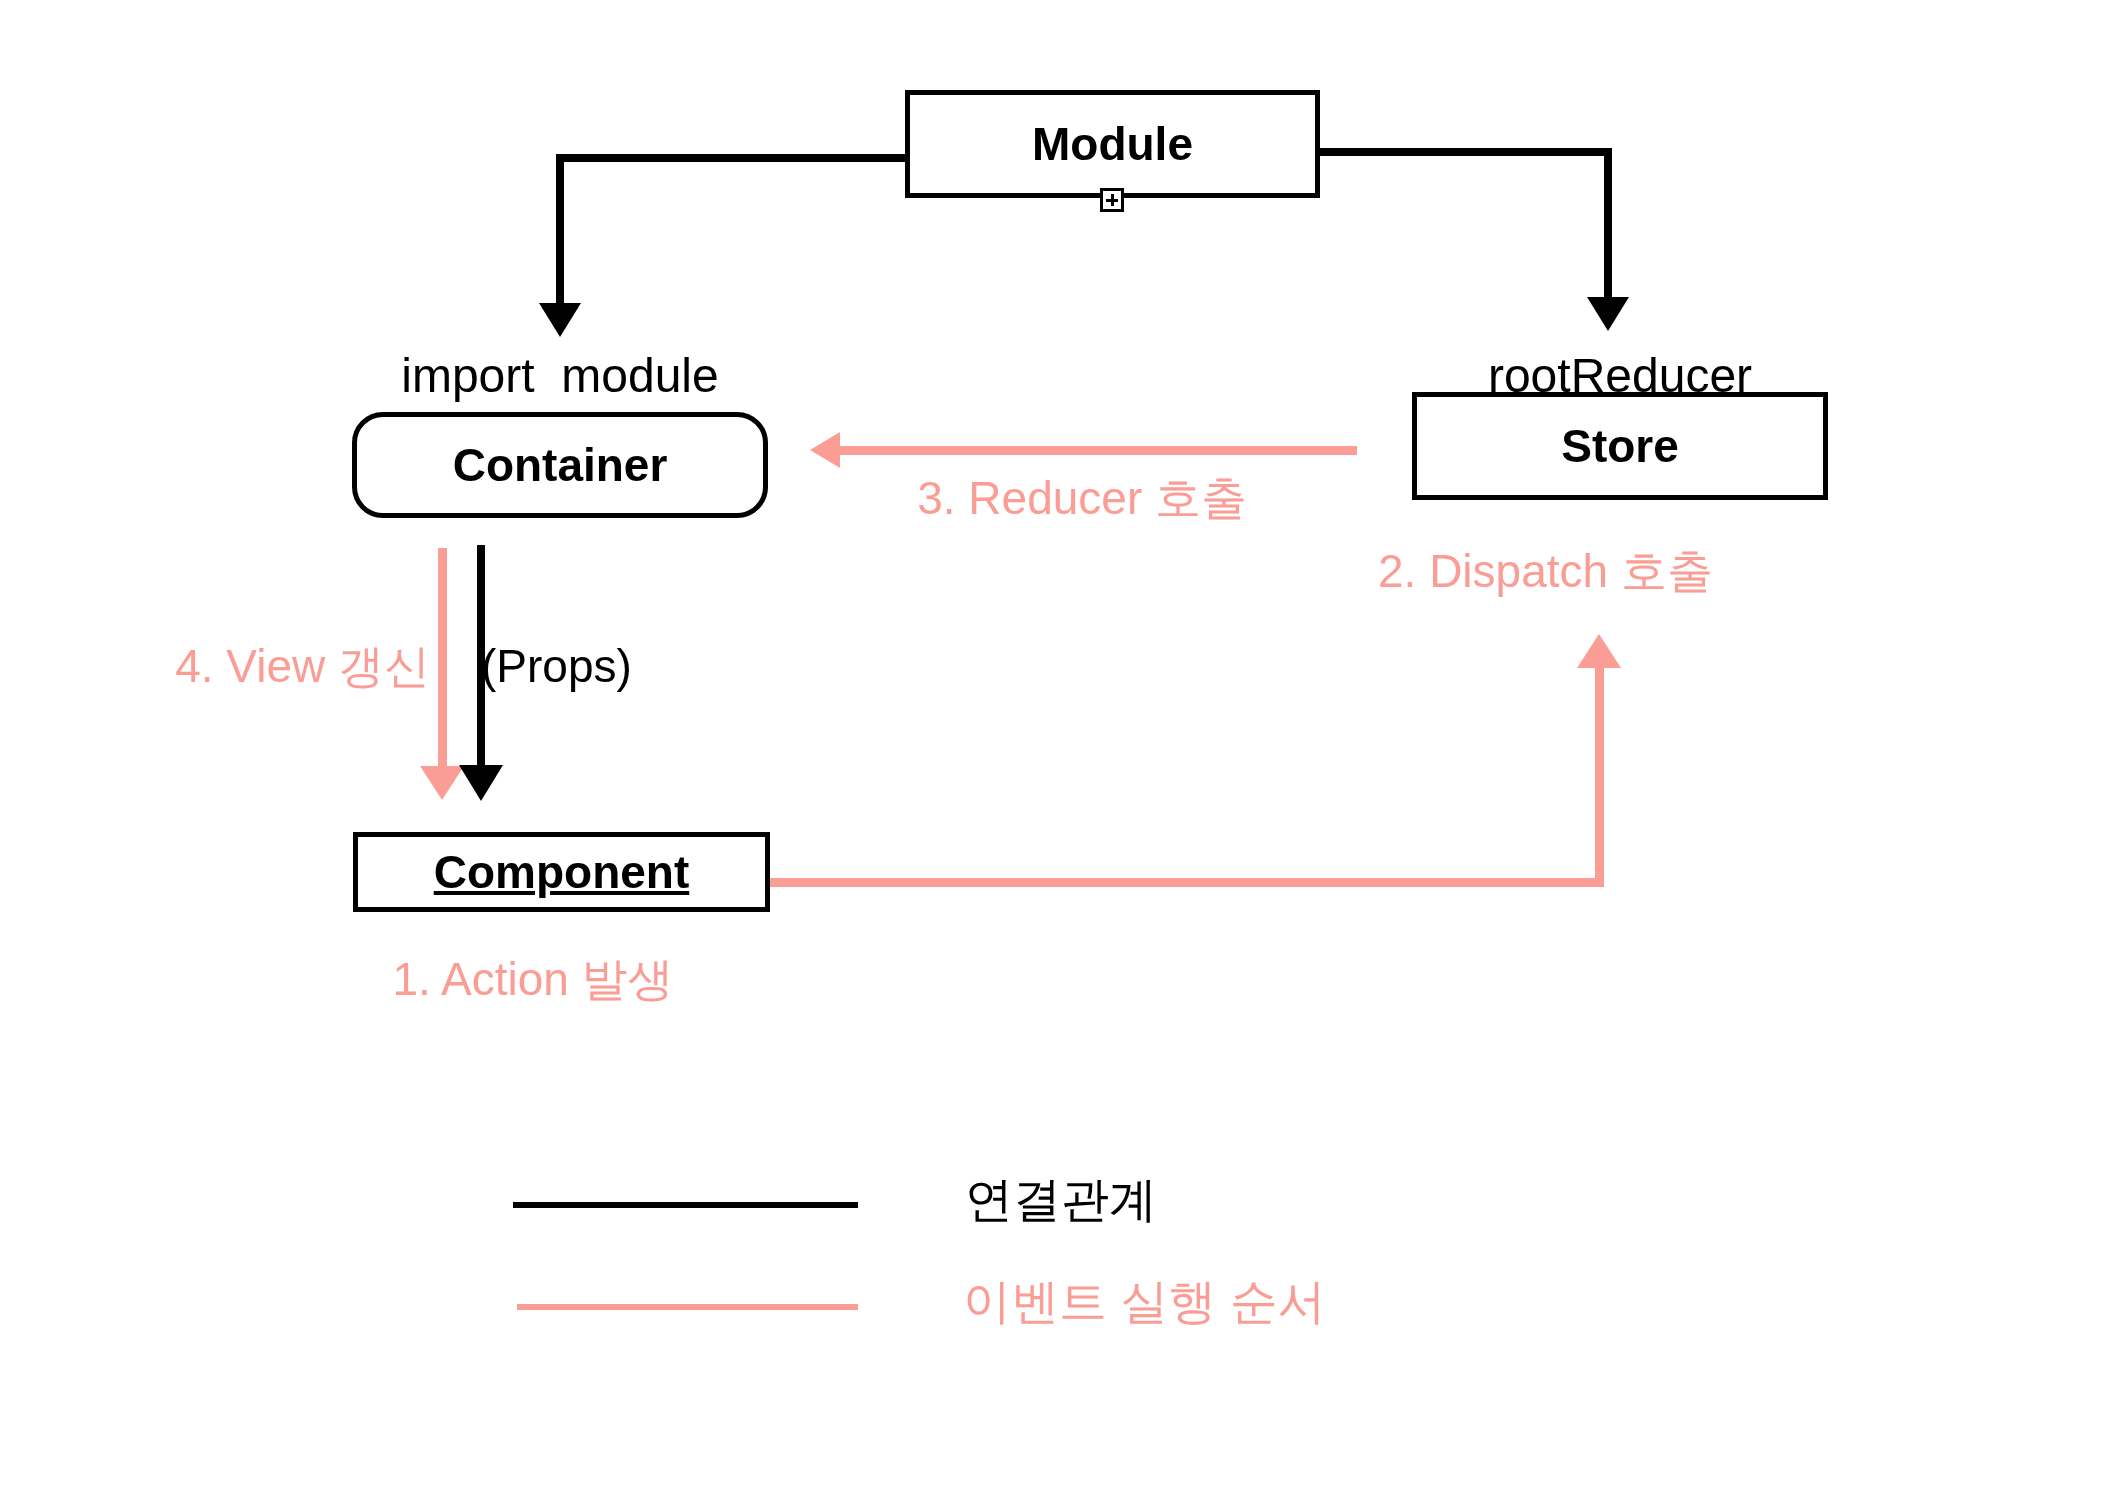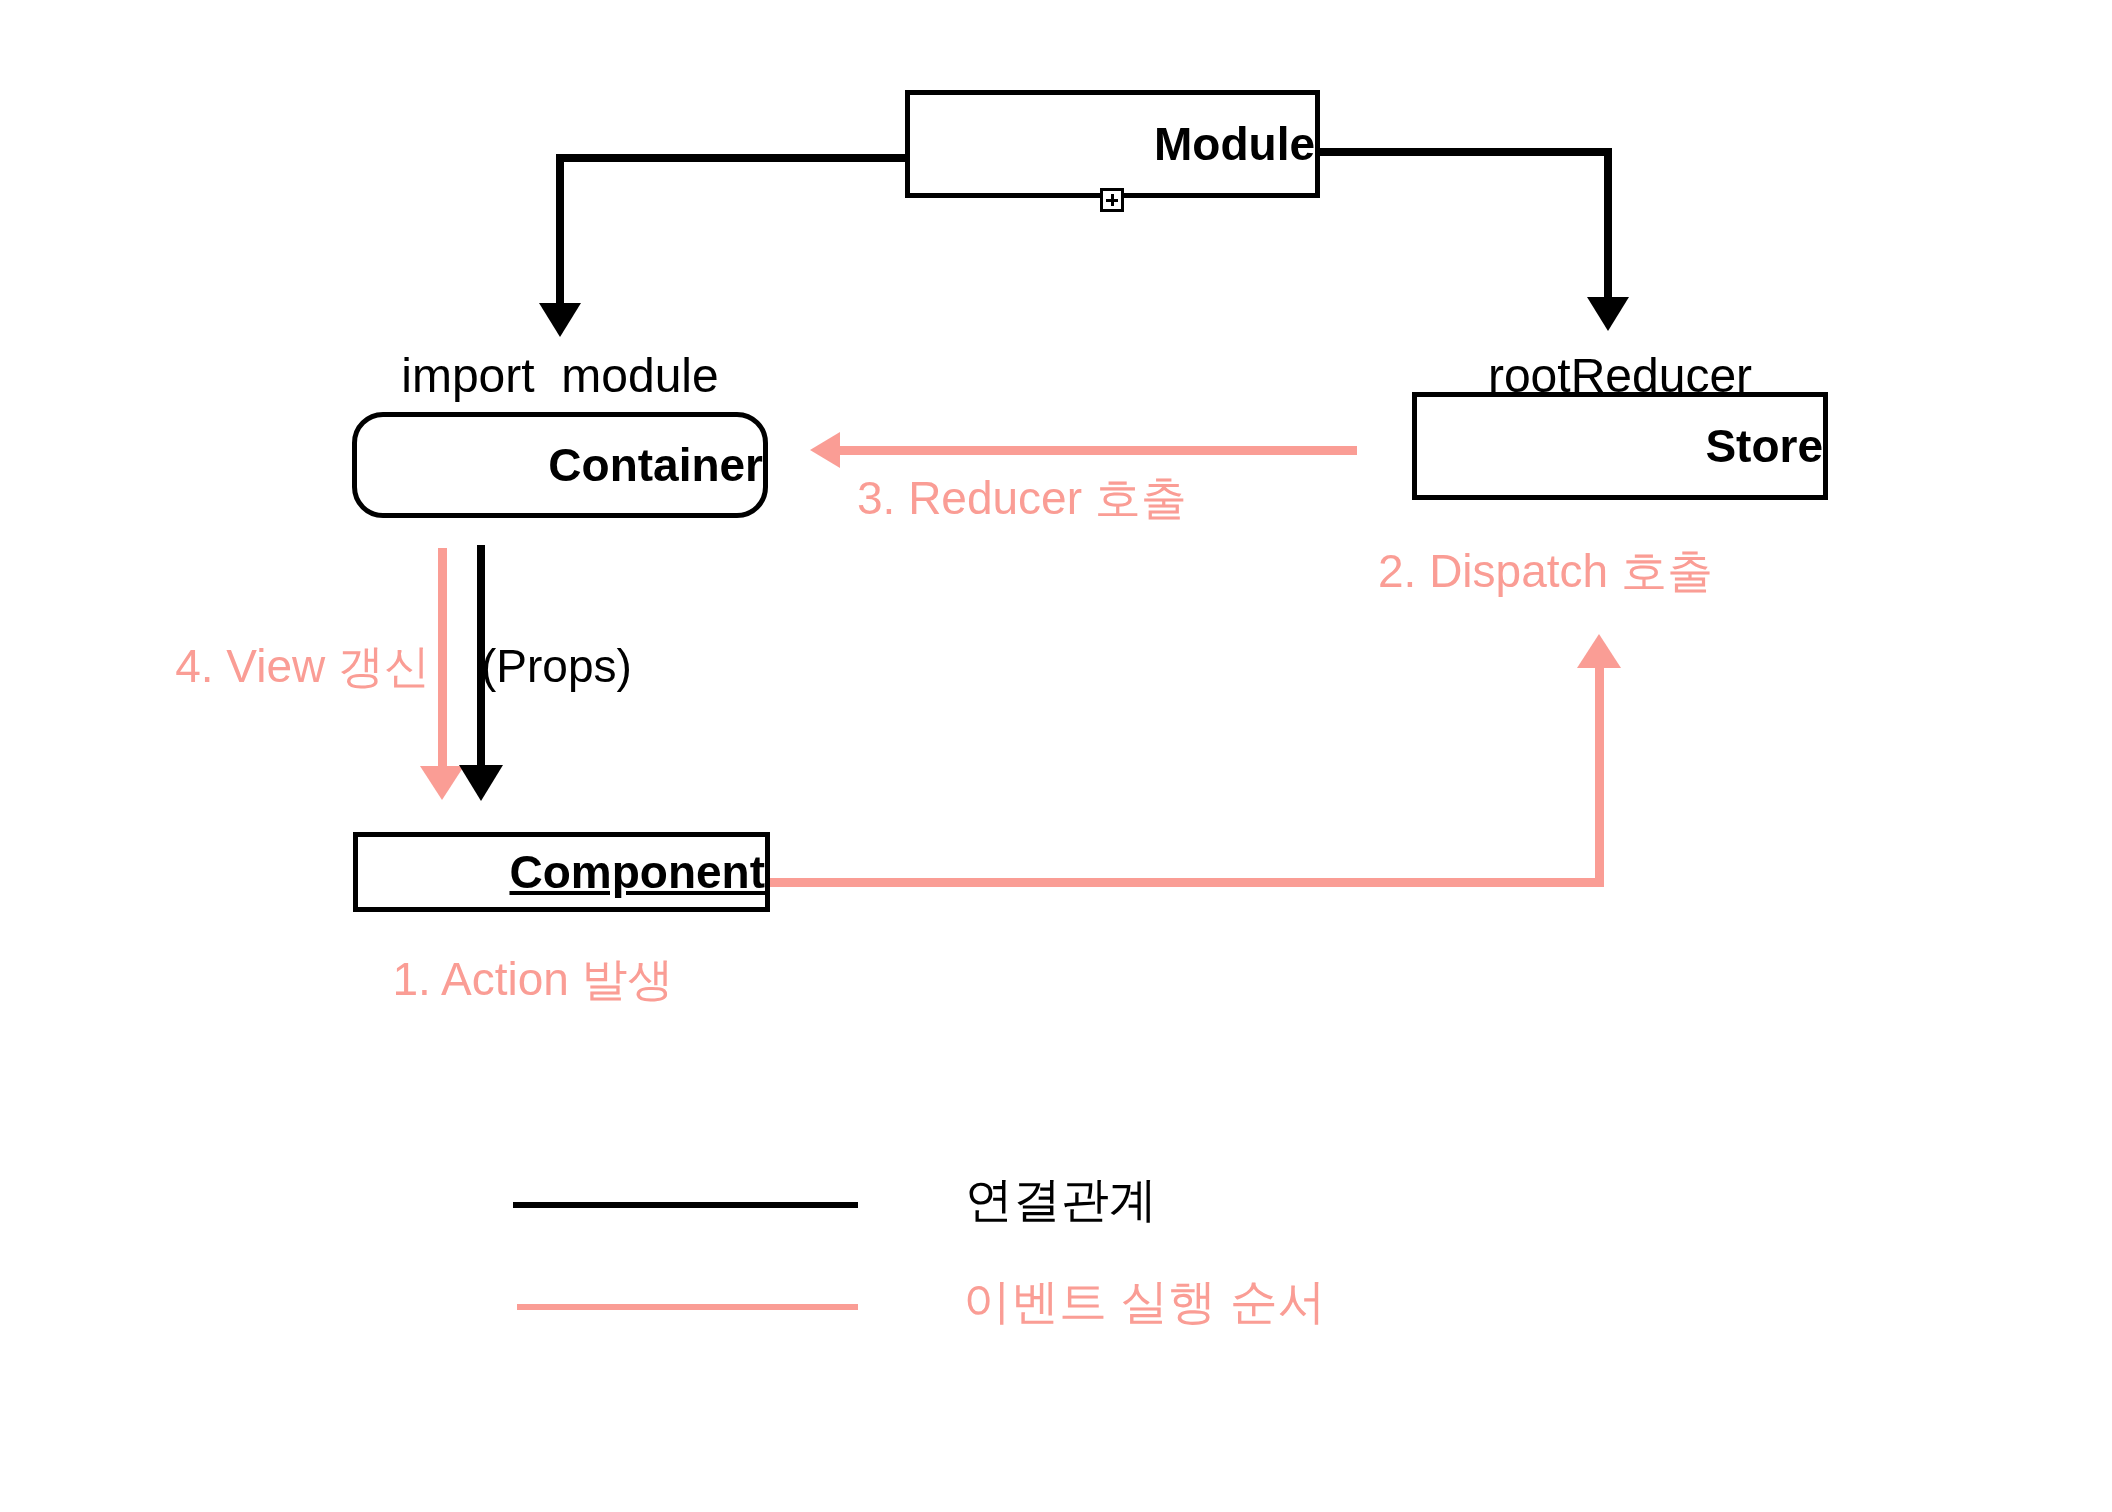--- a/index.html
+++ b/index.html
@@ -9,21 +9,21 @@
     --background:#FFFFFF;
   }
   html,body{margin:0;padding:0;background:var(--background);}
   .canvas{
     position:relative;width:2112px;height:1512px;background:var(--background);
     font-family:"Liberation Sans",sans-serif;overflow:hidden;
   }
   
   .node{
     position:absolute;border:5px solid var(--connection);background:var(--background);
-    display:flex;align-items:center;justify-content:flex-end;
+    display:flex;align-items:center;justify-content:center;
     font-weight:bold;font-size:46px;color:var(--connection);box-sizing:border-box;
   }
   .module-box   {left:905px; top:90px;  width:415px;height:108px;}
   .container-box{left:352px; top:412px; width:416px;height:106px;border-radius:31px;}
   .store-box    {left:1412px;top:392px; width:416px;height:108px;}
   .component-box{left:353px; top:832px; width:417px;height:80px;text-decoration:underline;}
 
   
   .plus-box{
     position:absolute;left:1100px;top:188px;width:24px;height:24px;
@@ -36,21 +36,21 @@
   .annotation{
     position:absolute;font-size:48px;color:var(--connection);
     text-align:center;white-space:pre;line-height:1.1;
   }
   .import-module{left:342px; top:350px;width:436px;}
   .root-reducer {left:1412px;top:350px;width:416px;}
 
   .elabel{position:absolute;font-size:46px;line-height:1.15;white-space:pre;}
   .pink-text{color:var(--event_flow);}
   .black-text{color:var(--connection);}
-  .reducer-label {left:857px; top:472px;width:390px;text-align:left;}
+  .reducer-label {left:857px; top:472px;width:390px;text-align:right;}
   .dispatch-label{left:1378px;top:545px;width:500px;}
   .view-label    {left:160px; top:640px;width:270px;text-align:right;}
   .props-label   {left:481px; top:640px;width:180px;text-align:left;}
   .action-label  {left:368px; top:953px;width:330px;text-align:center;}
 
   
   .line{position:absolute;background:var(--connection);}
   .line.pink{background:var(--event_flow);}
   .l-mod-left-h {left:556px; top:154px;width:349px;height:8px;}
   .l-mod-left-v {left:556px; top:154px;width:8px;  height:152px;}

